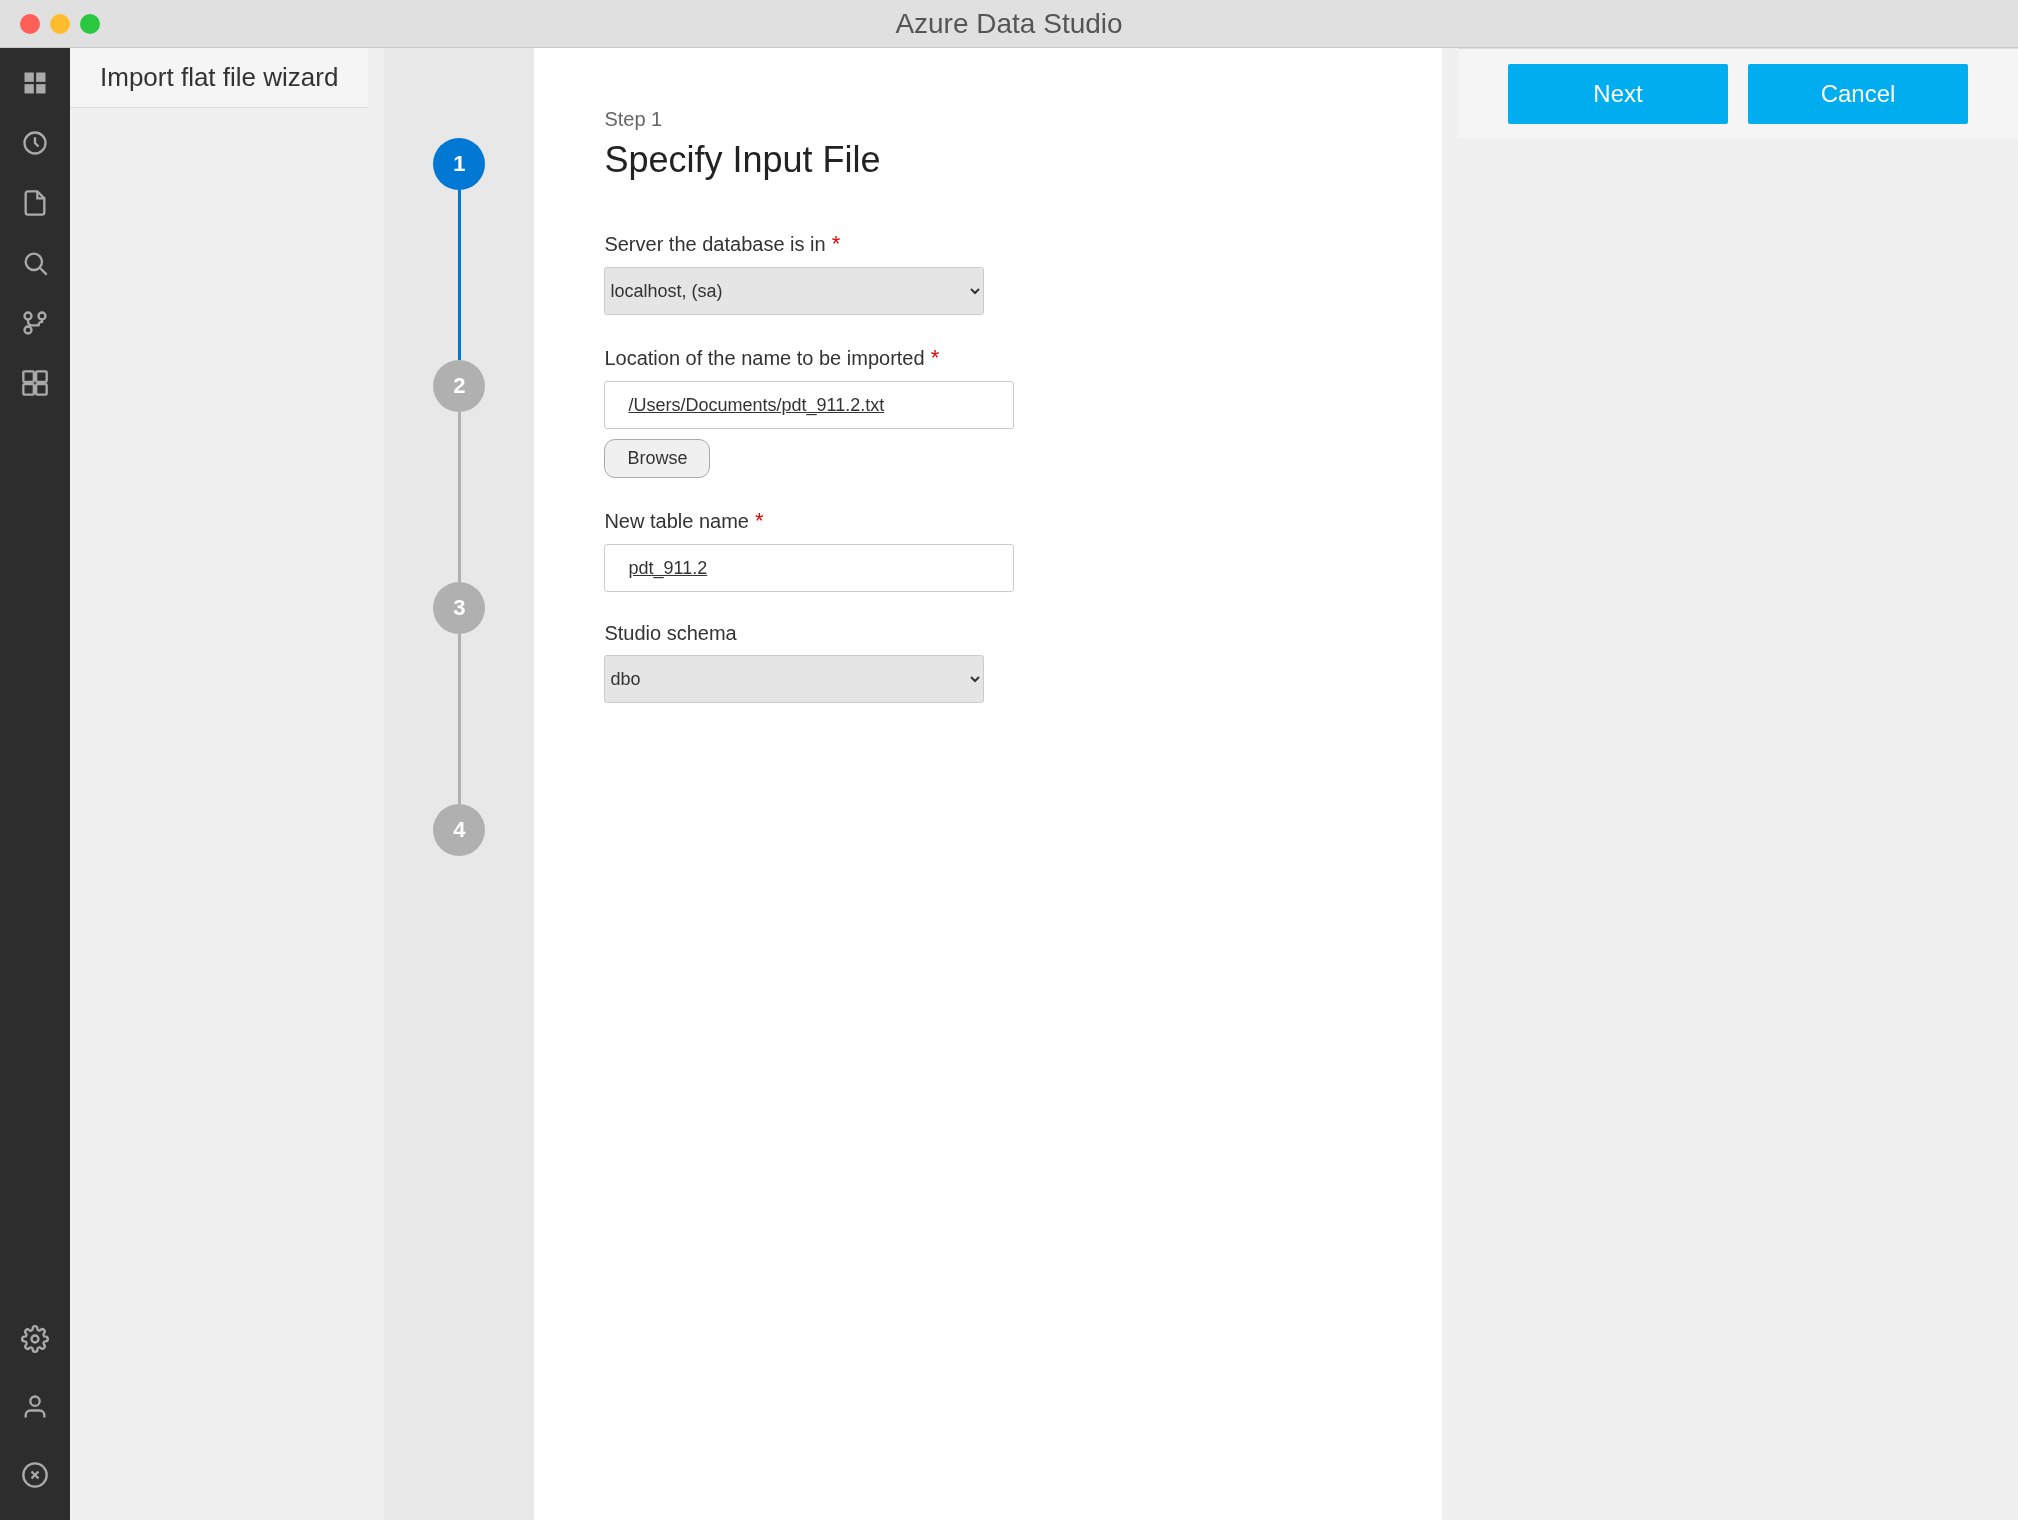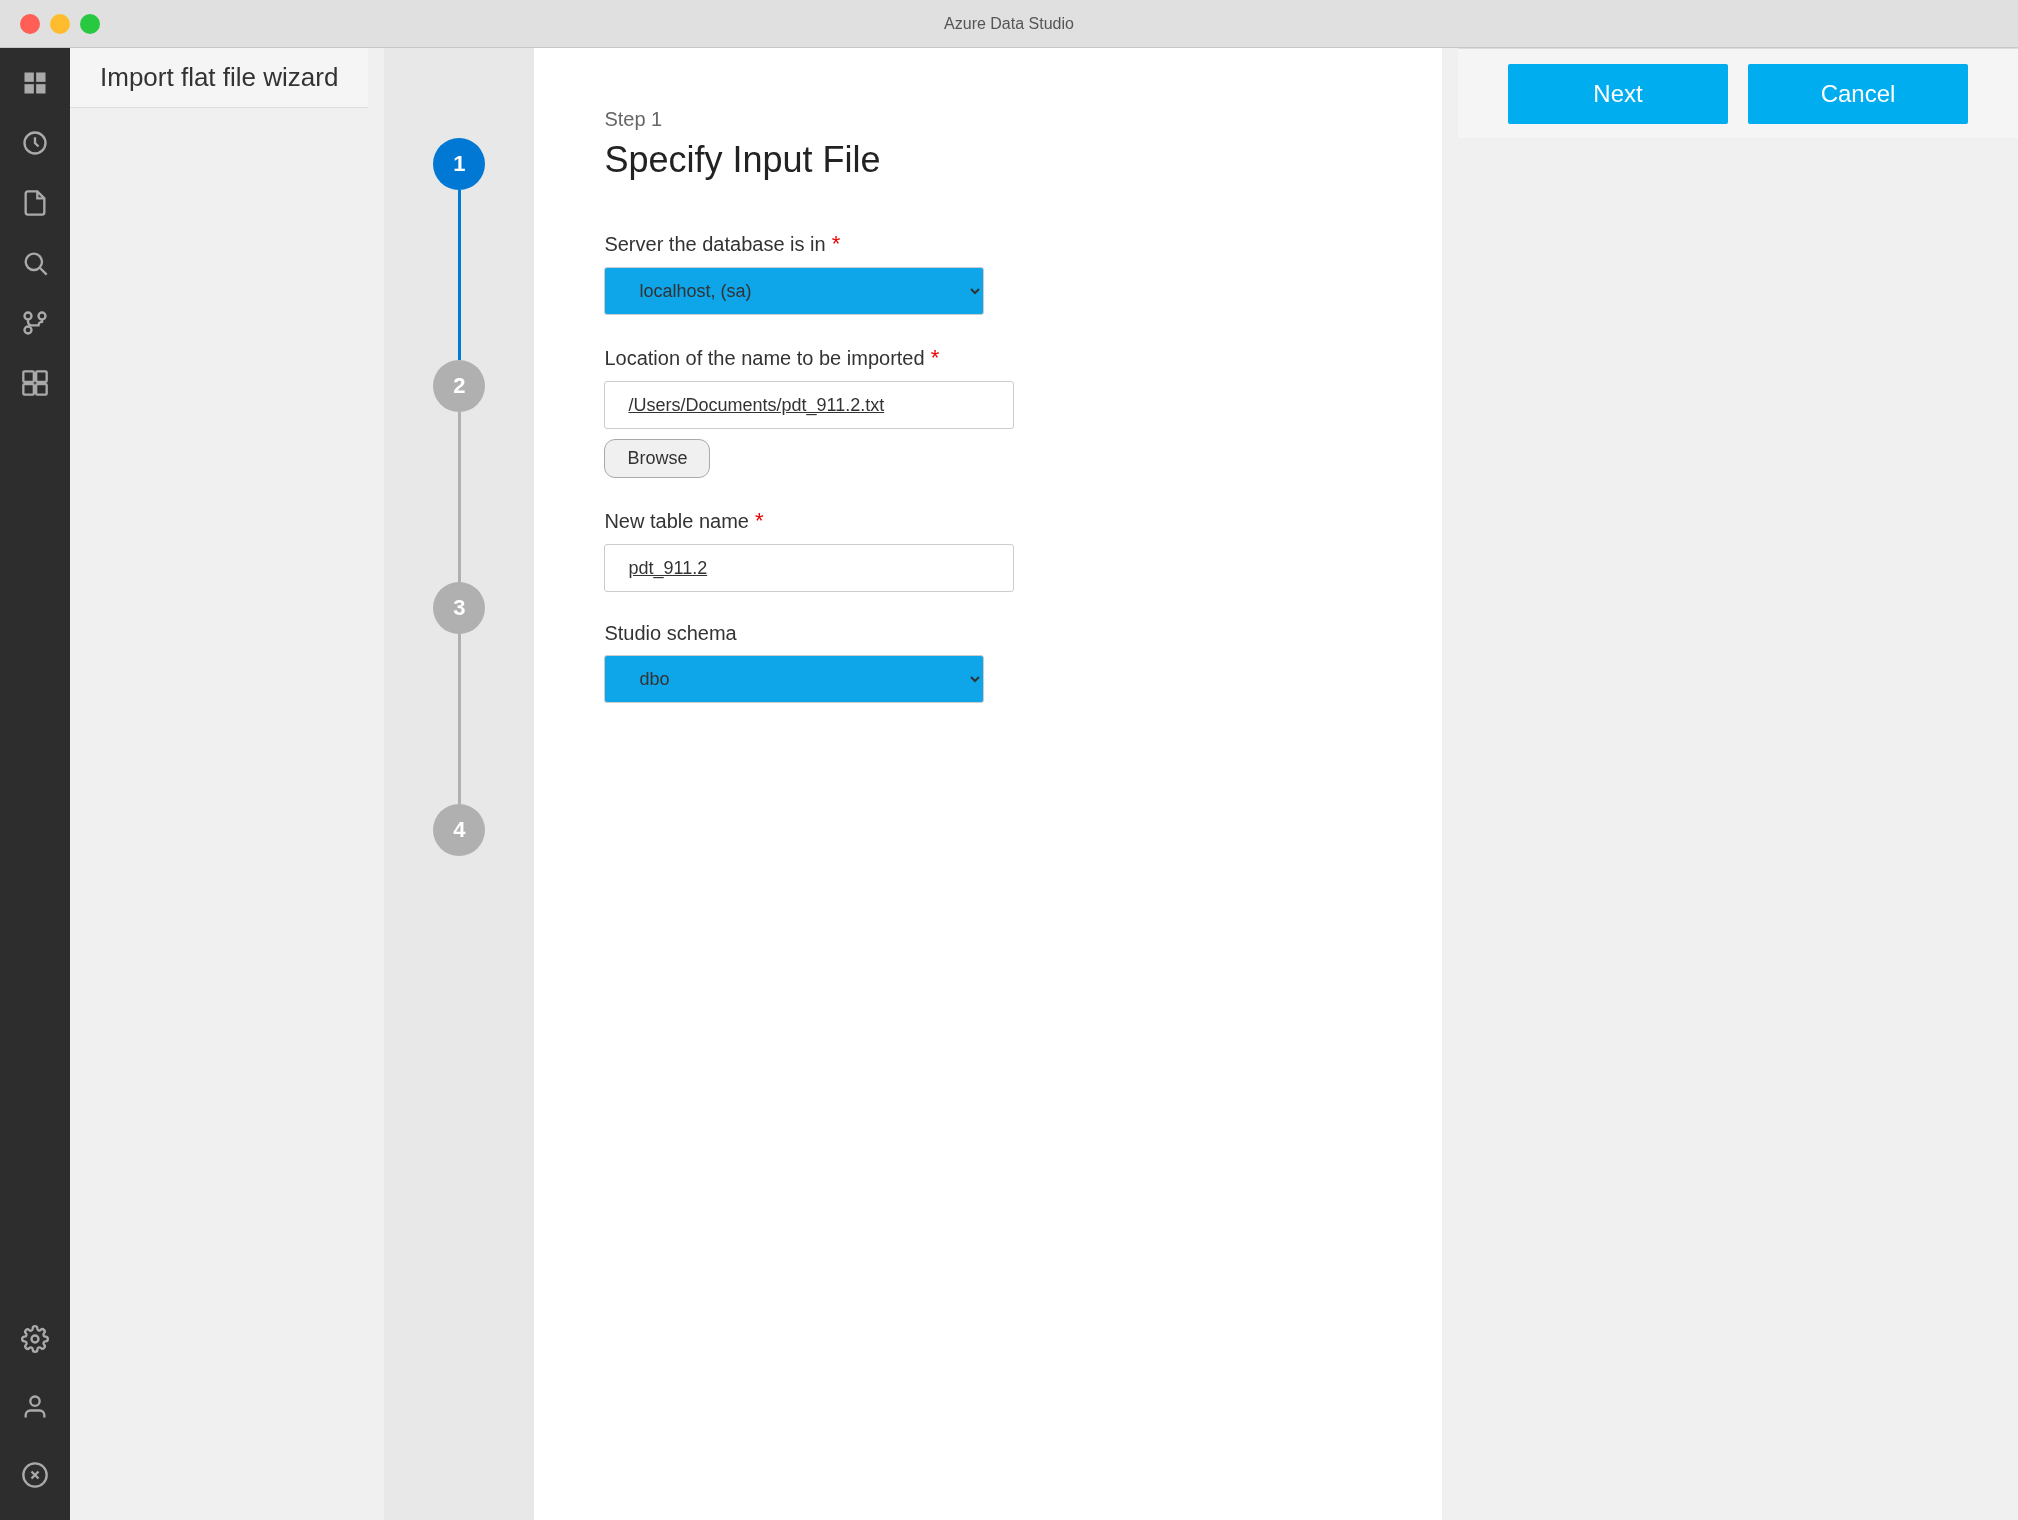--- a/index.html
+++ b/index.html
@@ -10,21 +10,21 @@
       height: 48px;
       background: #e0e0e0;
       display: flex;
       align-items: center;
       justify-content: center;
       position: relative;
       border-bottom: 1px solid #c8c8c8;
       flex-shrink: 0;
     }
     .titlebar-title {
-      font-size: 16px;
+      font-size: 28px;
       color: #555;
     }
     .traffic-lights {
       position: absolute;
       left: 20px;
       display: flex;
       gap: 10px;
     }
     .traffic-light {
       width: 20px;
@@ -181,24 +181,24 @@
     }
     .required-star {
       color: #e00;
       font-size: 22px;
     }
     .form-select {
       width: 380px;
       height: 48px;
       border: 1px solid #ccc;
       border-radius: 3px;
-      padding: 0 30px;
+      padding: 0 1px;
       font-size: 18px;
       color: #333;
-      background: #0ea5e9;
+      background: #e5e5e5;
       appearance: auto;
       cursor: pointer;
     }
     .form-input {
       width: 410px;
       height: 48px;
       border: 1px solid #ccc;
       border-radius: 3px;
       padding: 0 23px;
       font-size: 18px;

